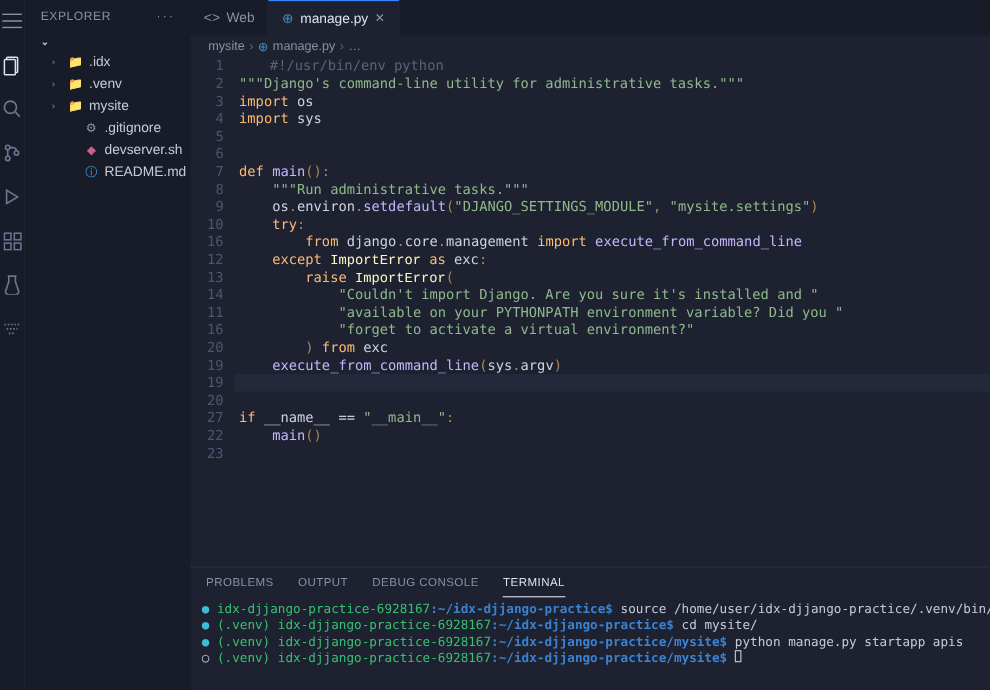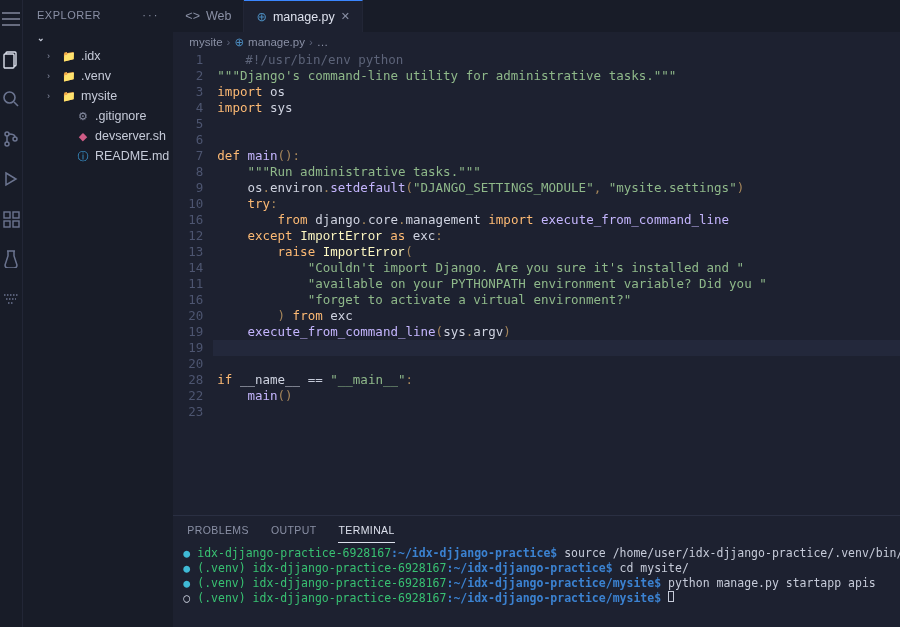--- a/index.html
+++ b/index.html
@@ -287,21 +287,21 @@
         <div>16</div>
         <div>12</div>
         <div>13</div>
         <div>14</div>
         <div>11</div>
         <div>16</div>
         <div>20</div>
         <div>19</div>
         <div>19</div>
         <div>20</div>
-        <div>28</div>
+        <div>27</div>
         <div>22</div>
         <div>23</div>
       </div>
     <div class="code" id="code">
         <div class="code-line"><span class="c-com">#!/usr/bin/env python</span></div>
         <div class="code-line"><span class="c-str">"""Django's command-line utility for administrative tasks."""</span></div>
         <div class="code-line"><span class="c-kw">import</span> <span class="c-var">os</span></div>
         <div class="code-line"><span class="c-kw">import</span> <span class="c-var">sys</span></div>
         <div class="code-line">&nbsp;</div>
         <div class="code-line">&nbsp;</div>
@@ -321,20 +321,21 @@
         <div class="code-line">&nbsp;</div>
         <div class="code-line"><span class="c-kw">if</span> <span class="c-var">__name__</span> == <span class="c-str">"__main__"</span><span class="c-punc">:</span></div>
         <div class="code-line">    <span class="c-fn">main</span><span class="c-punc">(</span><span class="c-punc">)</span></div>
         <div class="code-line">&nbsp;</div>
       </div>
   </div>
   <div class="panel">
     <div class="panel-tabs" id="paneltabs">
         <div class="ptab">PROBLEMS</div>
         <div class="ptab">OUTPUT</div>
+        <div class="ptab">DEBUG CONSOLE</div>
         <div class="ptab active">TERMINAL</div>
       </div>
     <div class="term" id="term">
         <div class="term-line"><span class="t-bullet-cyan">●</span> <span class="t-host"></span><span class="t-host">idx-djjango-practice-6928167</span><span class="t-path">:~/idx-djjango-practice$</span> <span class="t-cmd">source /home/user/idx-djjango-practice/.venv/bin/activate</span></div>
         <div class="term-line"><span class="t-bullet-cyan">●</span> <span class="t-host">(.venv) </span><span class="t-host">idx-djjango-practice-6928167</span><span class="t-path">:~/idx-djjango-practice$</span> <span class="t-cmd">cd mysite/</span></div>
         <div class="term-line"><span class="t-bullet-cyan">●</span> <span class="t-host">(.venv) </span><span class="t-host">idx-djjango-practice-6928167</span><span class="t-path">:~/idx-djjango-practice/mysite$</span> <span class="t-cmd">python manage.py startapp apis</span></div>
         <div class="term-line"><span class="t-bullet-white">○</span> <span class="t-host">(.venv) </span><span class="t-host">idx-djjango-practice-6928167</span><span class="t-path">:~/idx-djjango-practice/mysite$</span> <span class="t-cmd"></span><span class="t-cursor"></span></div>
       </div>
   </div>
 </div>

